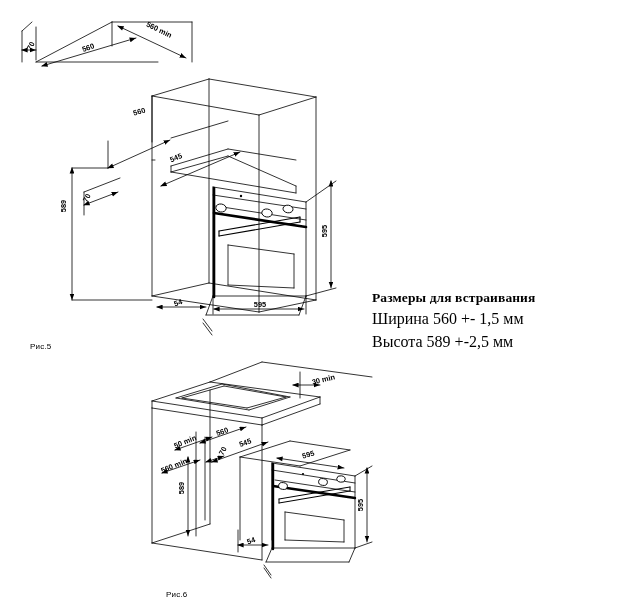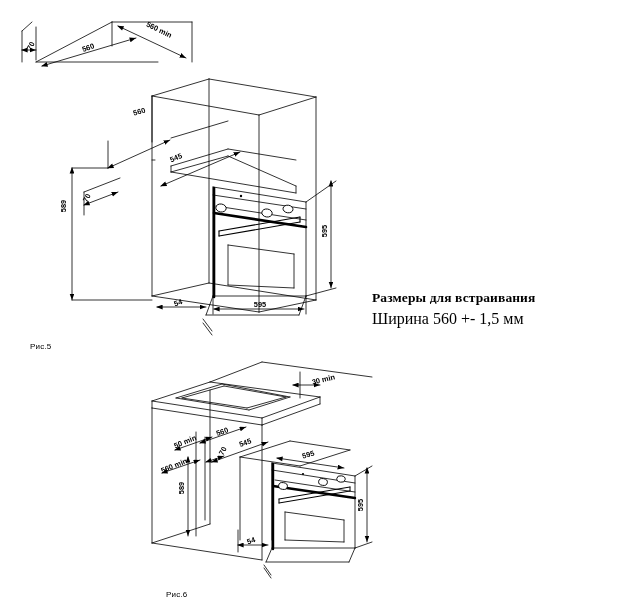--- a/index.html
+++ b/index.html
@@ -333,15 +333,16 @@
       <text x="252" y="543" transform="rotate(-20 252 543)" text-anchor="middle">54</text>
     </g>
   </svg>
 
   <div class="fig-caption" id="fig5-caption">Рис.5</div>
   <div class="fig-caption" id="fig6-caption">Рис.6</div>
 
   <div class="spec-block">
     <div class="spec-title">Размеры для встраивания</div>
     <div class="spec-line">Ширина 560 +- 1,5 мм</div>
+    <div class="spec-line">Высота 589 +-2,5 мм</div>
   </div>
 
 </div>
 
 </body></html>

